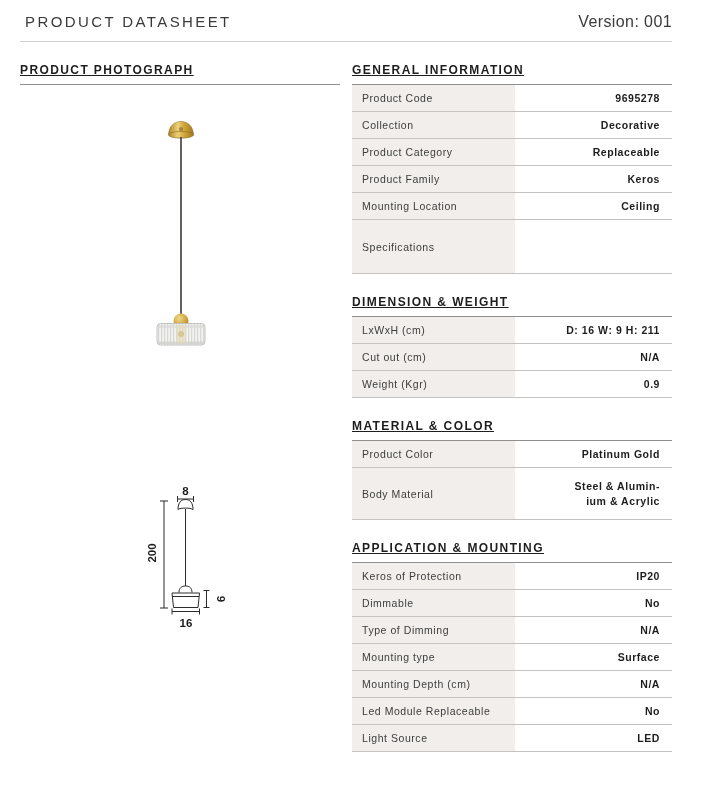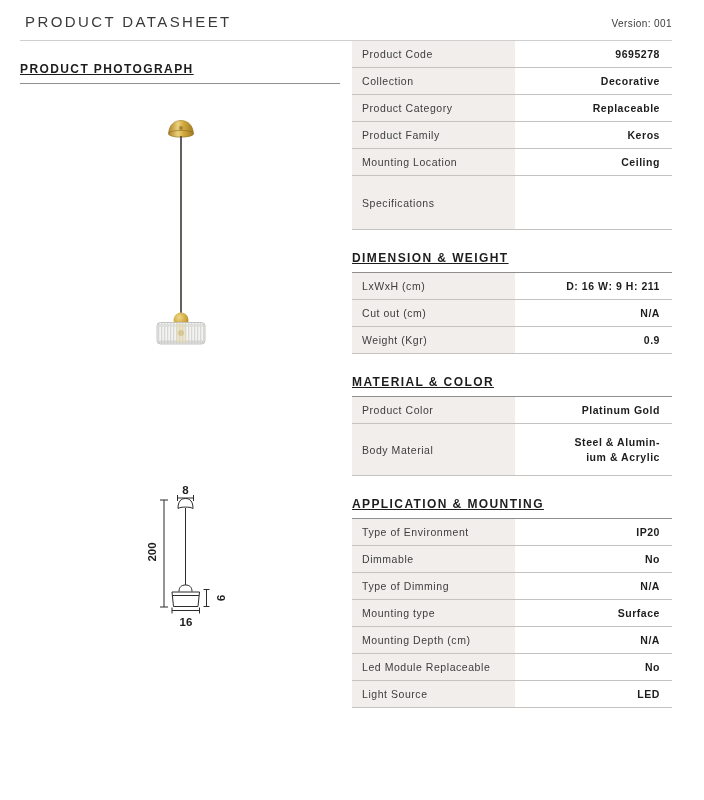--- a/index.html
+++ b/index.html
@@ -1,21 +1,21 @@
 <!DOCTYPE html>
 <html><head>
 <meta charset="utf-8">
 <style>
   html,body { margin:0; padding:0; background:#ffffff; }
   body { font-family:"Liberation Sans", sans-serif; }
   .page { position:relative; width:704px; height:800px; background:#ffffff; overflow:hidden; }
 
   .header { display:flex; justify-content:space-between; align-items:baseline; padding:13px 32px 0 25px; }
   .page-title { font-size:15px; letter-spacing:2.4px; color:#3a3a3a; font-weight:400; }
-  .version { font-size:10px; letter-spacing:0.4px; color:#3a3a3a; }
+  .version { font-size:16px; letter-spacing:0.4px; color:#3a3a3a; }
   .rule { margin:10px 32px 0 20px; border-top:1px solid #cfcfcf; height:0; }
 
   .columns { display:flex; gap:12px; margin:0 32px 0 20px; }
   .col-left  { width:320px; flex:0 0 320px; }
   .col-right { width:320px; flex:0 0 320px; }
 
   .sec-heading {
     margin:21px 0 0 0; padding:0 0 7px 0;
     font-size:12px; font-weight:bold; letter-spacing:1.4px;
     color:#1d1d1d; border-bottom:1px solid #8f8f8f;text-decoration:underline;
@@ -126,20 +126,21 @@
             <text x="136" y="168" transform="rotate(-90 136 168)">200</text>
             <text x="196.5" y="214" transform="rotate(90 196.5 214)">9</text>
             <text x="166" y="241.5">16</text>
           </g>
         </svg>
       </div>
     </div>
 
     <div class="col-right">
   <section>
+    <h2 class="sec-heading">GENERAL INFORMATION</h2>
     <div class="spec-table">
   <div class="row">
     <div class="cell label">Product Code</div>
     <div class="cell value">9695278</div>
   </div>
 
   <div class="row">
     <div class="cell label">Collection</div>
     <div class="cell value">Decorative</div>
   </div>
@@ -201,21 +202,21 @@
 ium &amp; Acrylic</div>
   </div>
 </div>
   </section>
 
   <section>
     <h2 class="sec-heading">APPLICATION &amp; MOUNTING</h2>
     <div class="spec-table">
 
   <div class="row">
-    <div class="cell label">Type of Environment</div>
+    <div class="cell label">Keros of Protection</div>
     <div class="cell value">IP20</div>
   </div>
 
   <div class="row">
     <div class="cell label">Dimmable</div>
     <div class="cell value">No</div>
   </div>
 
   <div class="row">
     <div class="cell label">Type of Dimming</div>

